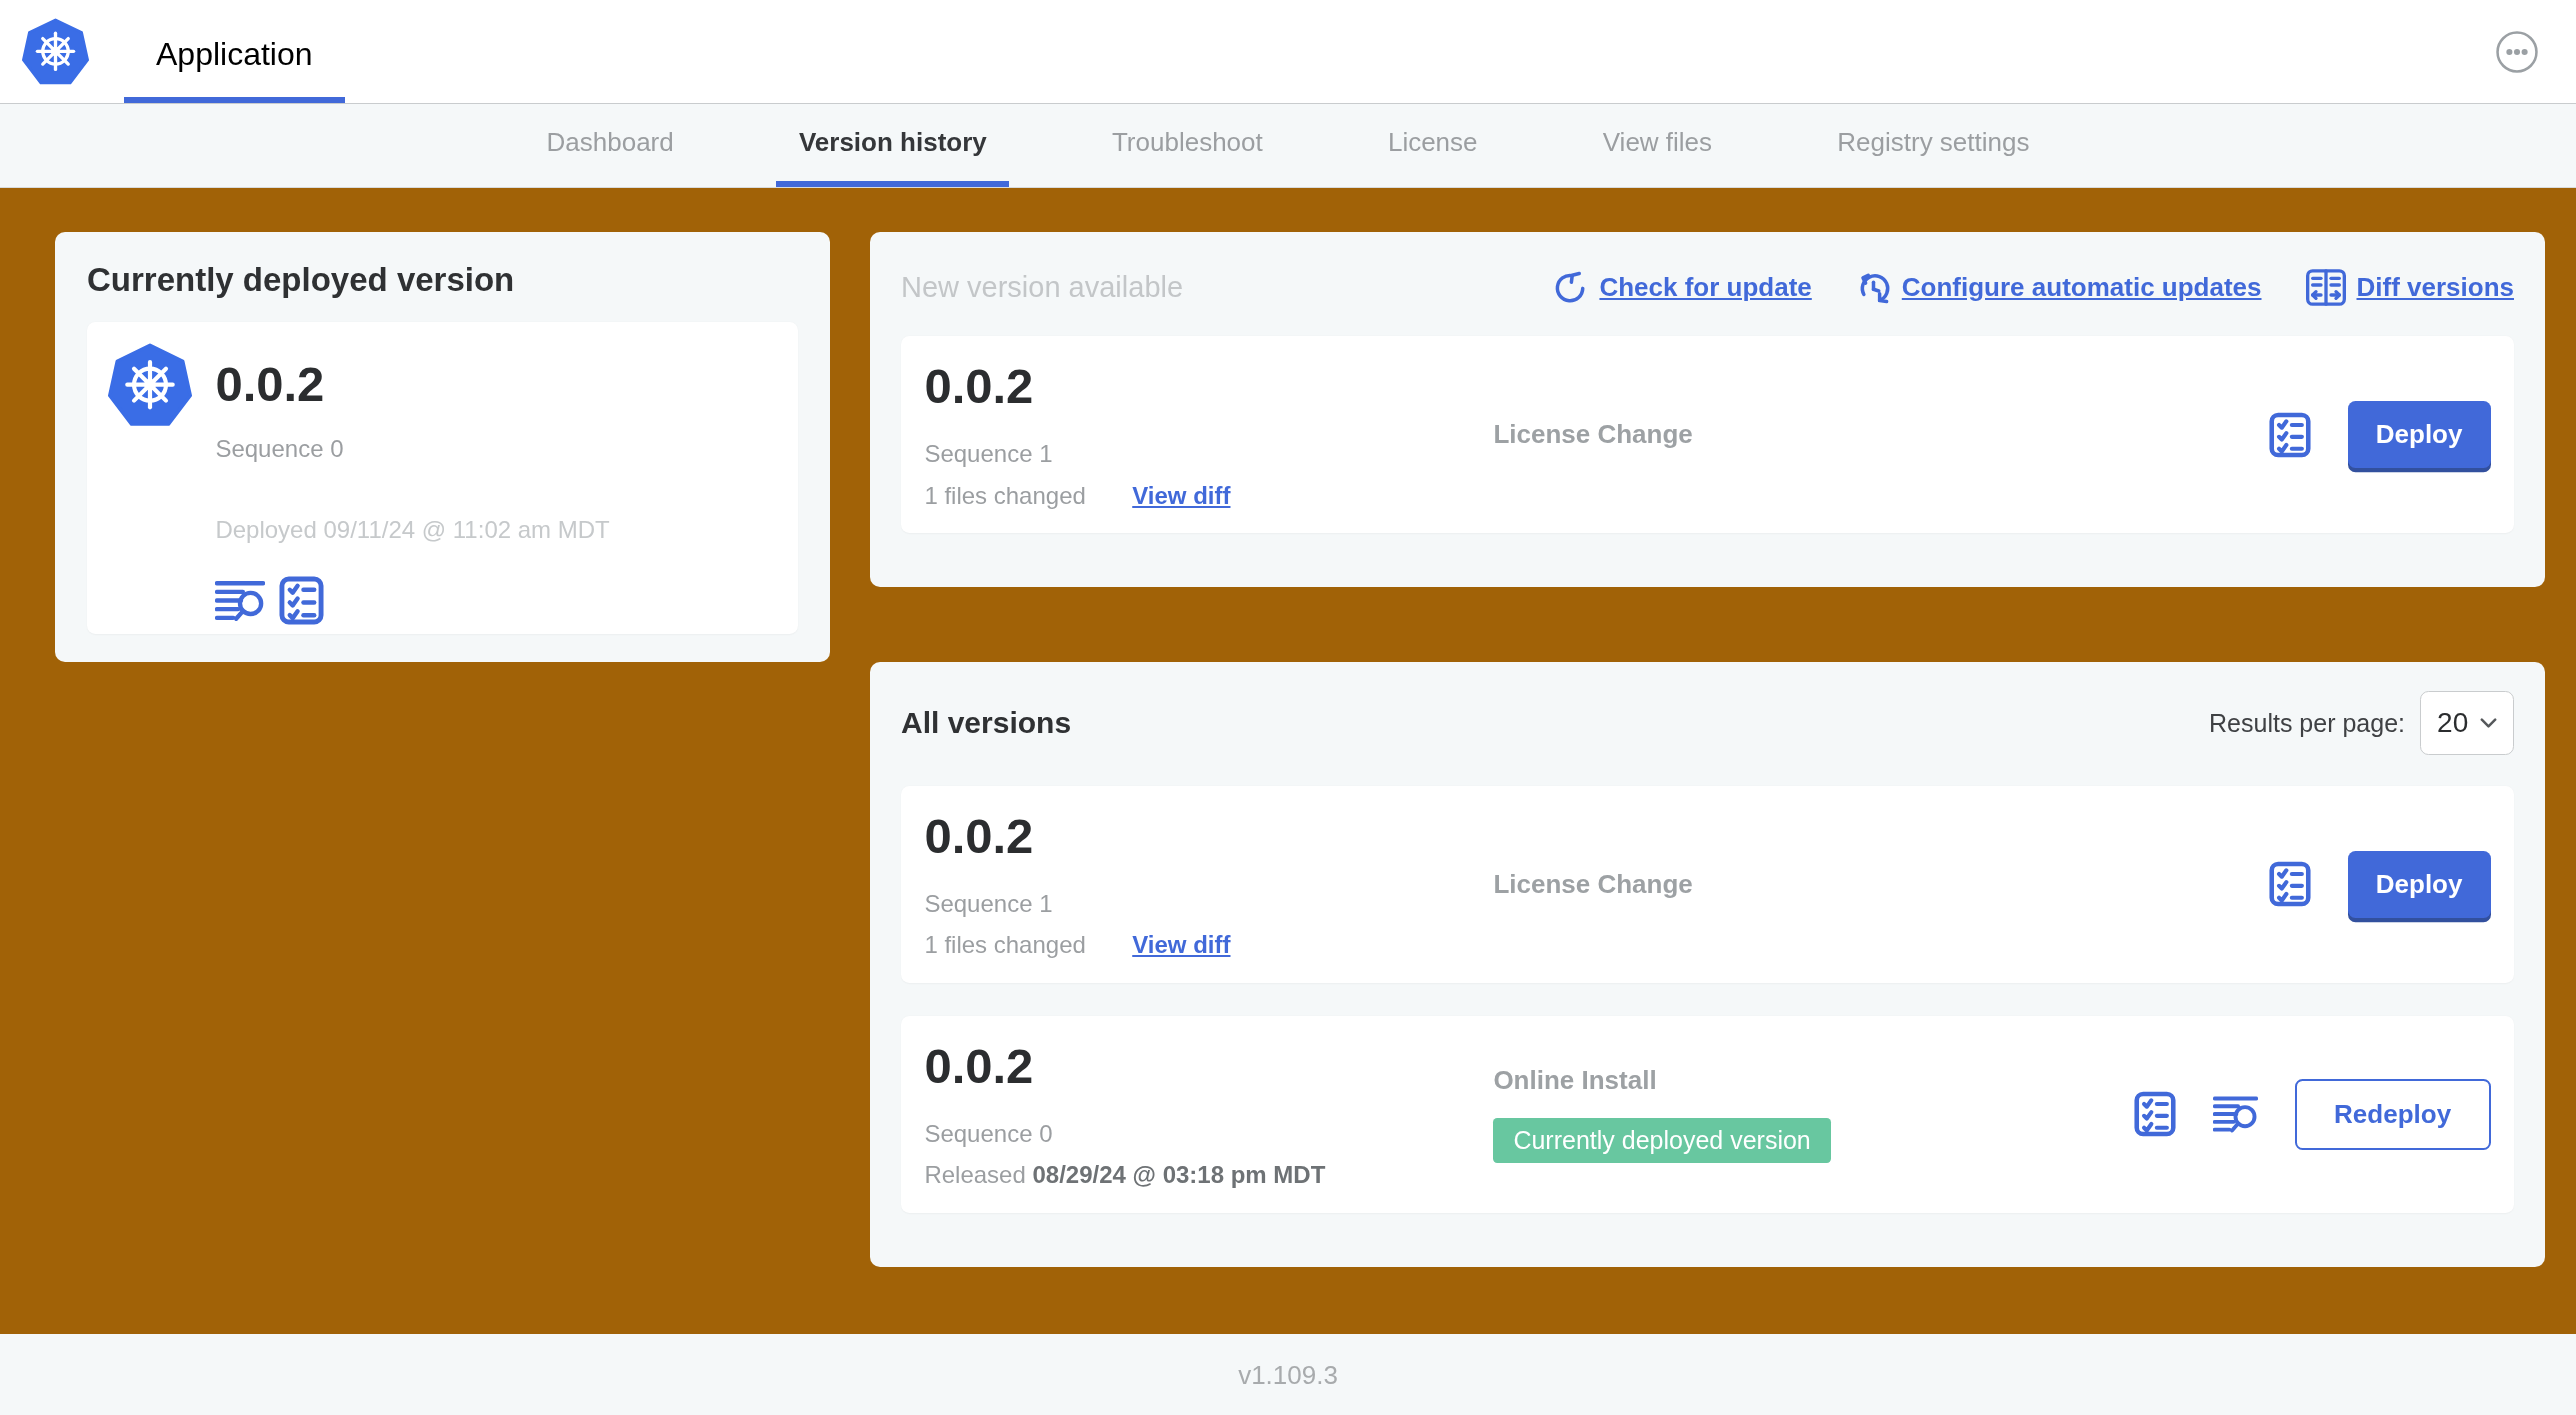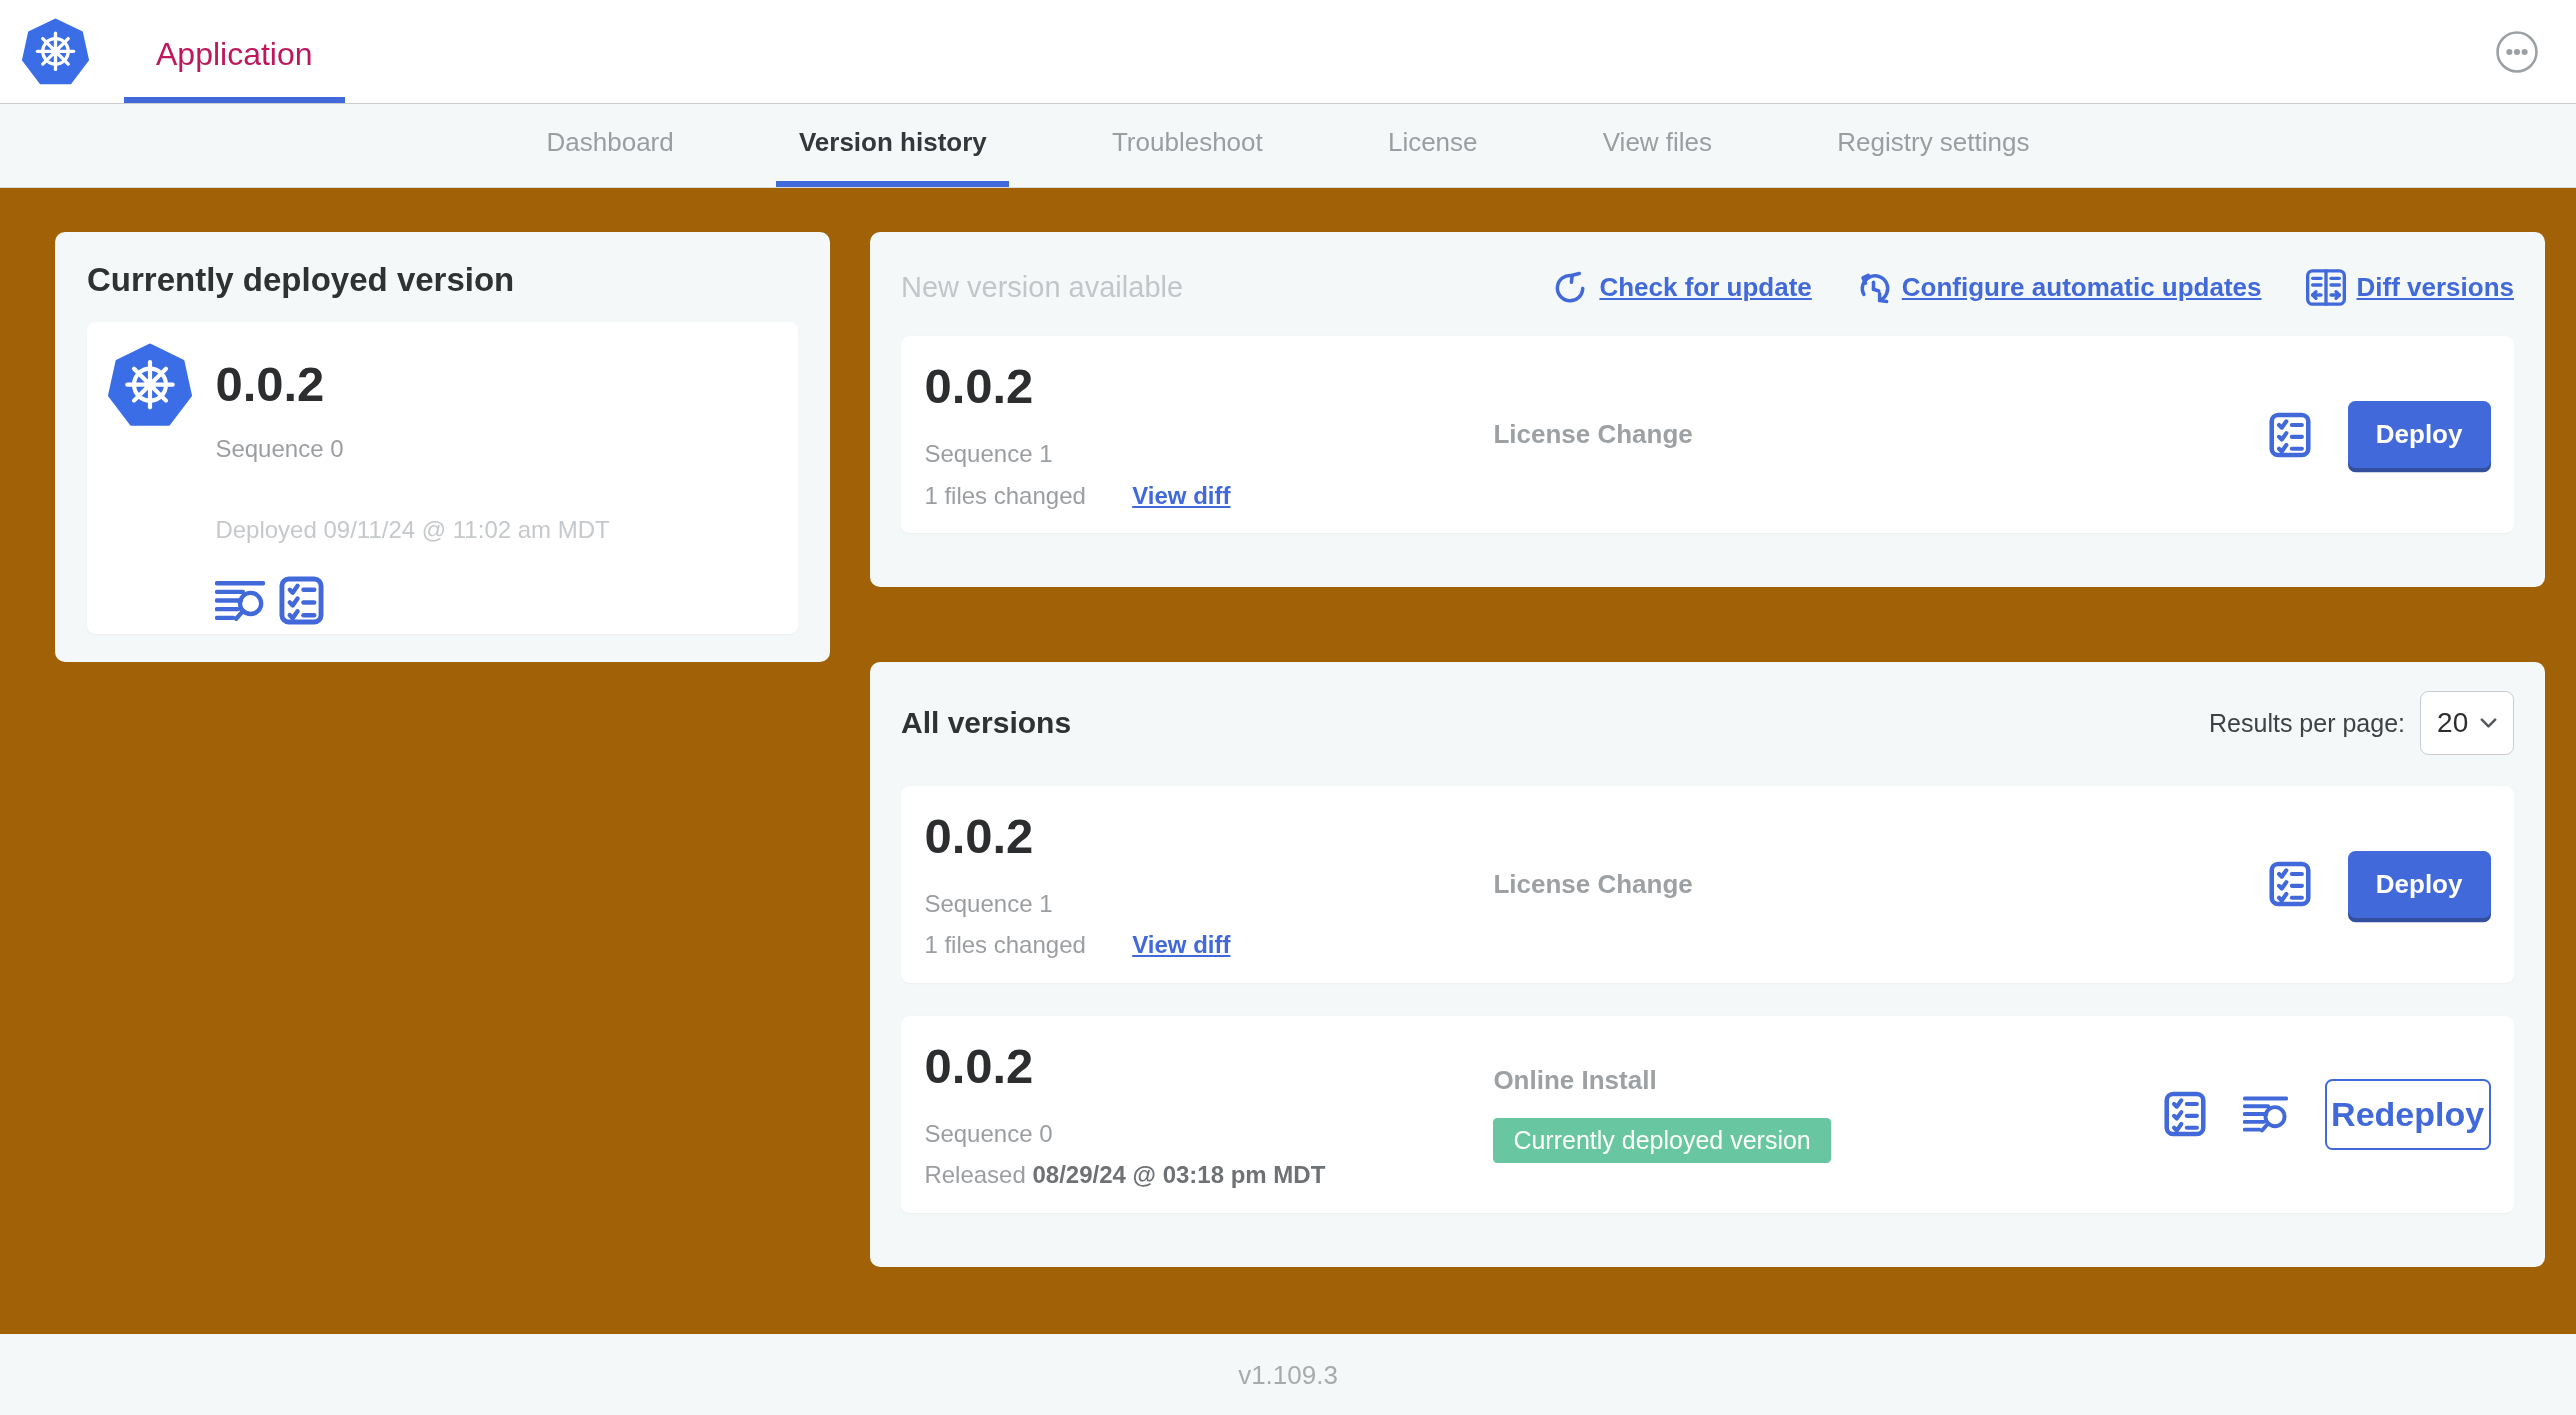--- a/index.html
+++ b/index.html
@@ -12,21 +12,21 @@
   html,body{margin:0;padding:0;}
   body{
     width:2576px;height:1415px;position:relative;overflow:hidden;
     background:#ffffff;font-family:"Liberation Sans",sans-serif;color:var(--text-dark);
   }
   
   .header{height:104px;background:#fff;border-bottom:1.7px solid var(--border-strong);
     display:flex;align-items:stretch;padding:0 37px 0 22px;position:relative;}
   .logo-wrap{display:flex;align-items:center;}
   .app-tab{margin-left:35px;display:flex;align-items:center;padding:0 32px;
-    border-bottom:6.7px solid var(--blue);font-size:32px;font-weight:500;color:#be185d;cursor:pointer;margin-top:11px;}
+    border-bottom:6.7px solid var(--blue);font-size:32px;font-weight:500;color:#000000;cursor:pointer;margin-top:11px;}
   .ellipsis-btn{position:absolute;right:37px;top:30px;width:44px;height:44px;cursor:pointer;
     background:transparent;border:none;padding:0;line-height:0;}
   
   .subnav{height:84px;background:var(--panel);border-bottom:1.7px solid var(--border);
     display:flex;justify-content:center;gap:80px;}
   .subnav .tab{display:flex;align-items:center;padding:0 22.6px;font-size:26px;
     color:var(--text-gray);cursor:pointer;border-bottom:6.7px solid transparent;}
   .subnav .tab.active{color:#35373a;font-weight:600;border-bottom-color:var(--blue);}
   
   .main{height:1146px;display:flex;gap:40px;padding:44px 31px 0 55px;background:#a16207;}
@@ -59,22 +59,22 @@
   .vr-files{margin-top:13.4px;font-size:24px;color:var(--text-gray);display:flex;align-items:center;gap:28px;}
   .vr-files a{margin-left:18.4px;color:var(--blue);font-weight:600;text-decoration:underline;cursor:pointer;}
   .vr-mid{flex:1;}
   .vr-source{font-size:26px;font-weight:600;color:var(--text-source);}
   .vr-badge{display:inline-block;margin-top:22px;background:var(--green);color:#fff;
     font-size:25px;padding:8.4px 20px;border-radius:4.2px;}
   .vr-actions{display:flex;align-items:center;gap:37px;}
   .btn{font-family:inherit;cursor:pointer;display:flex;align-items:center;justify-content:center;}
   .btn-primary{width:143px;height:67px;background:var(--blue);border:none;border-radius:7.5px;
     color:#fff;font-size:26px;font-weight:700;box-shadow:0 4.2px 0 var(--blue-dark);}
-  .btn-outline{width:166px;height:71px;background:#fff;border:2.5px solid var(--blue);
-    border-radius:7.5px;color:var(--blue);font-size:34px;font-weight:600;}
+  .btn-outline{width:196px;height:71px;background:#fff;border:2.5px solid var(--blue);
+    border-radius:7.5px;color:var(--blue);font-size:26px;font-weight:600;}
   
   .section-all{margin-top:75px;padding:28.5px 31px 54px;}
   .av-head{display:flex;align-items:center;height:65px;}
   .av-title{flex:1;font-size:30px;font-weight:600;color:#2f3133;}
   .rpp{display:flex;align-items:center;gap:15px;}
   .rpp-label{font-size:25px;color:#3f4144;}
   .rpp-select{width:94px;height:64px;background:#fff;border:1.7px solid var(--border-strong);
     border-radius:8.4px;display:flex;align-items:center;justify-content:center;gap:11.7px;
     font-size:28px;color:#2b2d2f;cursor:pointer;}
   .version-row + .version-row{margin-top:33px;}

